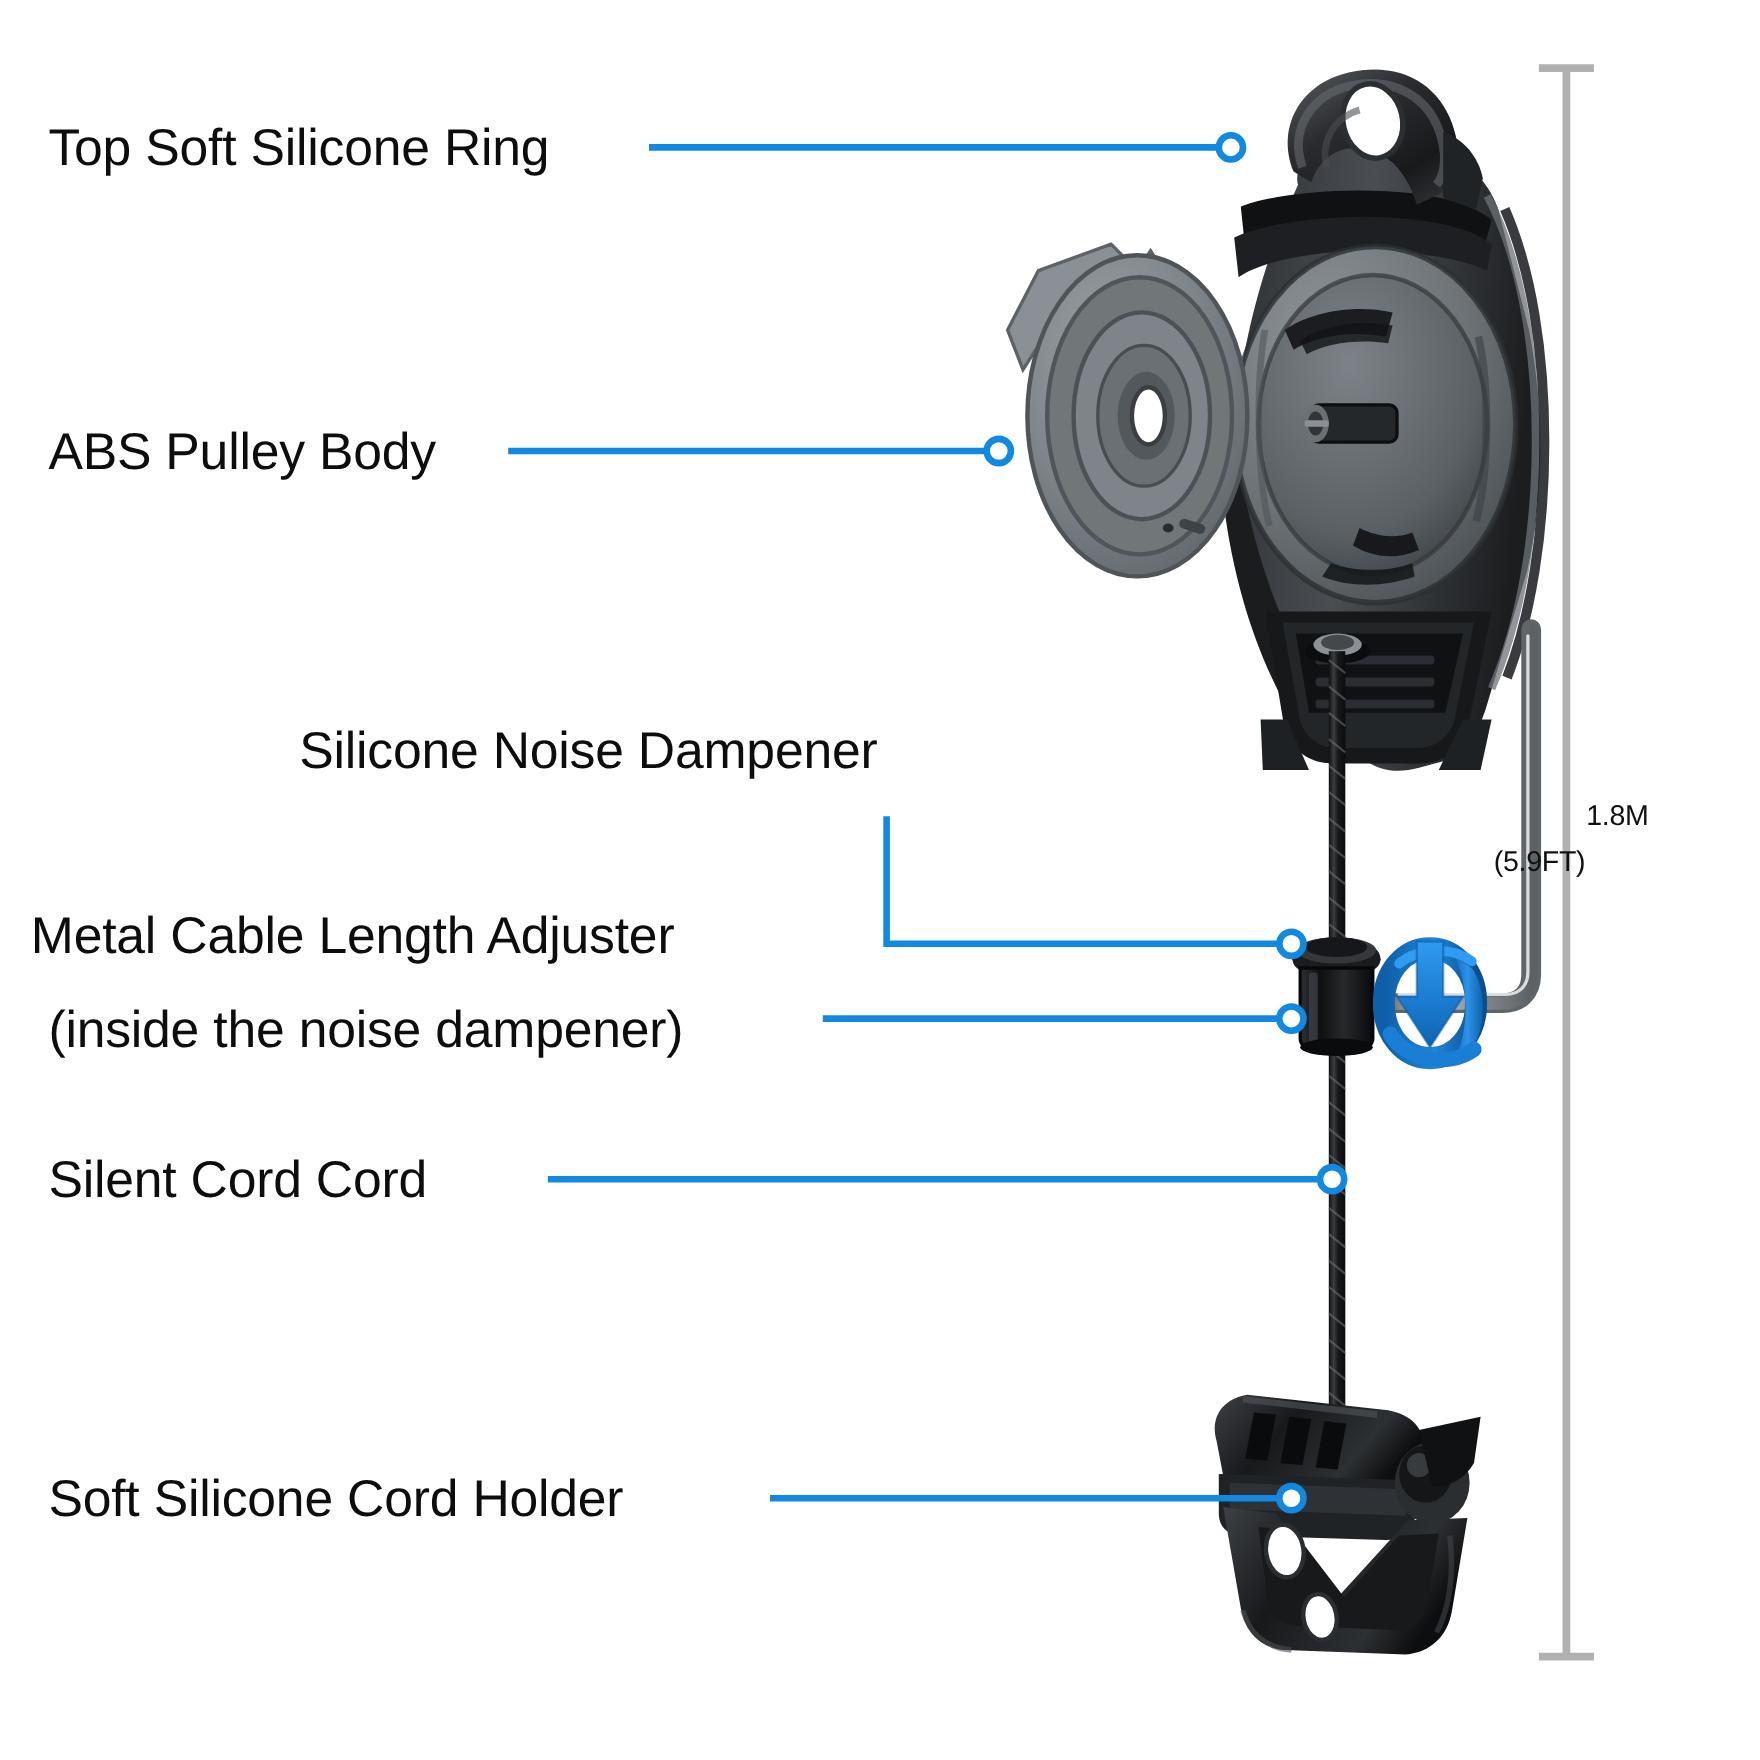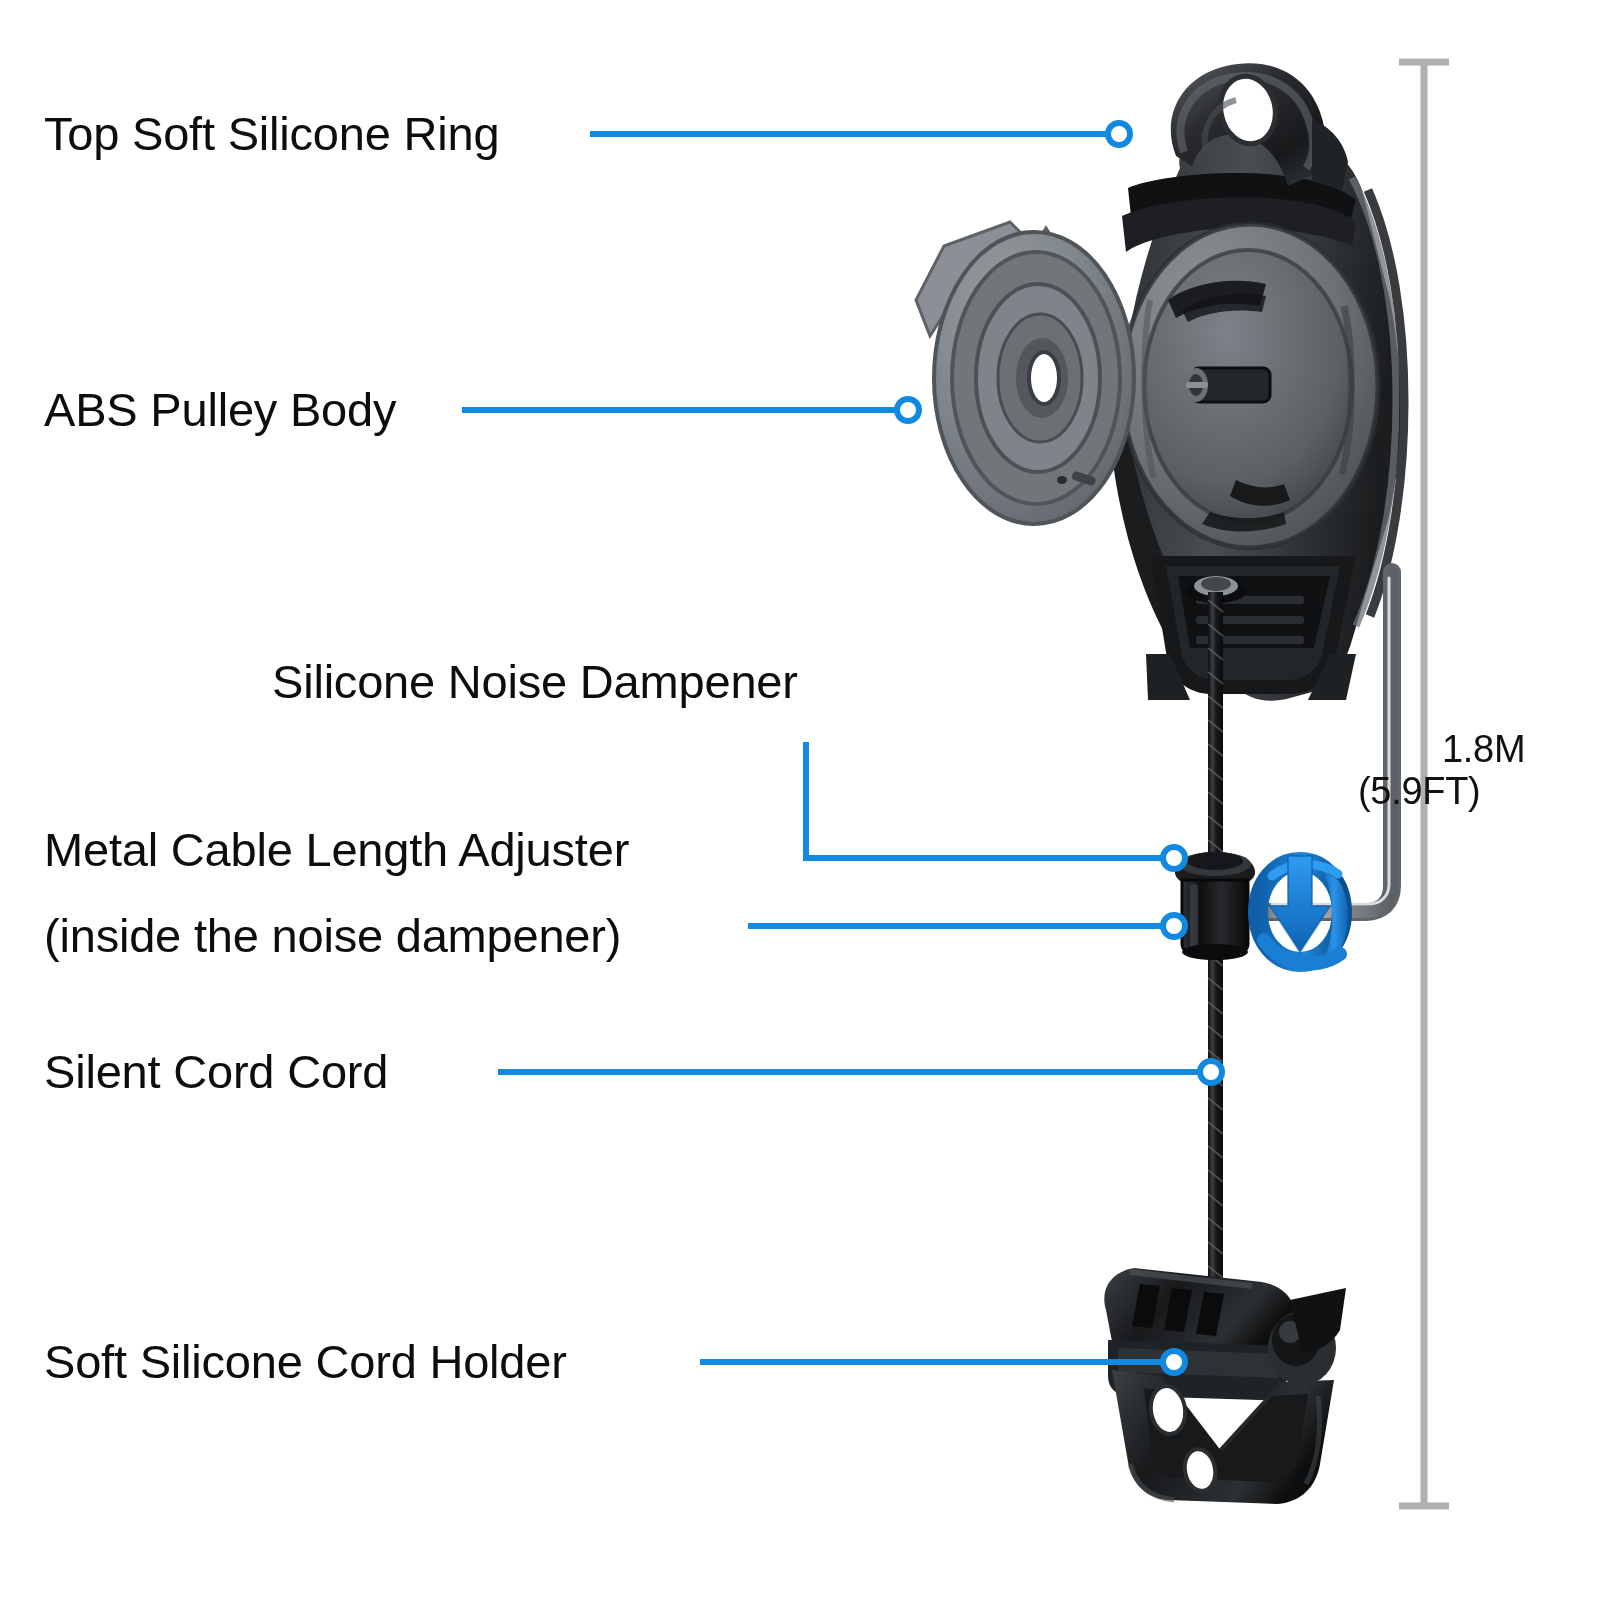--- a/index.html
+++ b/index.html
@@ -16,21 +16,21 @@
     color:#0d0d0d;
     font-weight:400;
     white-space:nowrap;
     letter-spacing:-0.2px;
     line-height:1;
   }
   .lbl.sz-lg{font-size:47px;}
   .dimtext{
     position:absolute;
     color:#111;
-    font-size:38px;
+    font-size:26px;
     line-height:1.22;
     white-space:nowrap;
     letter-spacing:-0.3px;
   }
   svg{display:block;}
 </style>
 </head>
 <body>
 
 <div id="stage">
@@ -360,21 +360,21 @@
     </g>
   </svg>
 
   <div class="layer">
     <div class="lbl sz-lg" style="left:44px;top:110px;">Top Soft Silicone Ring</div>
 
     <div class="lbl sz-lg" style="left:272px;top:658px;">Silicone Noise Dampener</div>
 
     <div class="lbl sz-lg" style="left:44px;top:386px;">ABS Pulley Body</div>
 
-    <div class="lbl sz-lg" style="left:44px;top:826px;text-align:right;">Metal Cable Length Adjuster</div>
+    <div class="lbl sz-lg" style="left:28px;top:826px;text-align:right;">Metal Cable Length Adjuster</div>
 
     <div class="lbl sz-lg" style="left:44px;top:912px;">(inside the noise dampener)</div>
 
     <div class="lbl sz-lg" style="left:44px;top:1048px;">Silent Cord Cord</div>
 
     <div class="lbl sz-lg" style="left:44px;top:1338px;">Soft Silicone Cord Holder</div>
   </div>
 
   <div class="layer">
     <div class="dimtext" style="left:1442px;top:726px;">1.8M</div>

